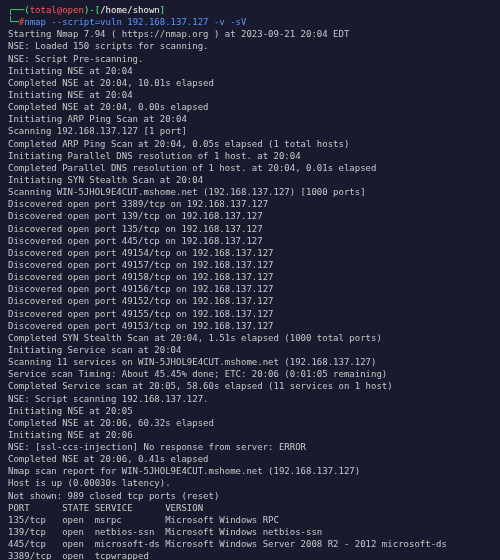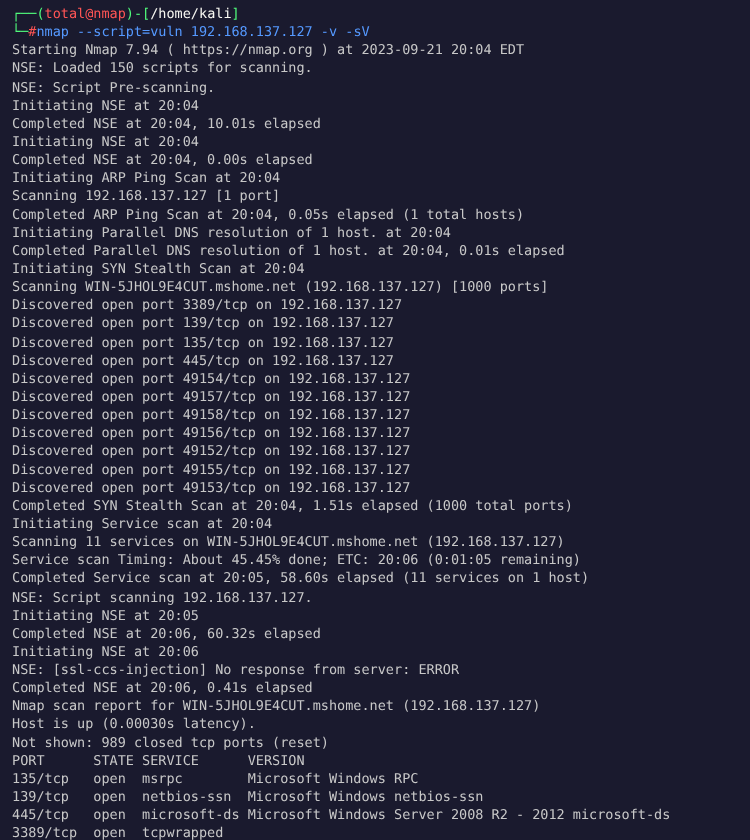--- a/index.html
+++ b/index.html
@@ -33,23 +33,23 @@
       color: #c8c8c8;
     }
   </style>
 </head>
 <body>
 
 <div class="prompt-line">
   <span class="green">┌──(</span>
   <span class="red">total</span>
   <span class="red">@</span>
-  <span class="red">nmap</span>
+  <span class="red">open</span>
   <span class="green">)-[</span>
-  <span class="white">/home/kali</span>
+  <span class="white">/home/shown</span>
   <span class="green">]</span>
 </div>
 <div class="prompt-line">
   <span class="green">└─</span>
   <span class="red"># </span>
   <span class="blue">nmap --script=vuln 192.168.137.127 -v -sV</span>
 </div>
 <pre>Starting Nmap 7.94 ( https://nmap.org ) at 2023-09-21 20:04 EDT
 NSE: Loaded 150 scripts for scanning.
 NSE: Script Pre-scanning.

